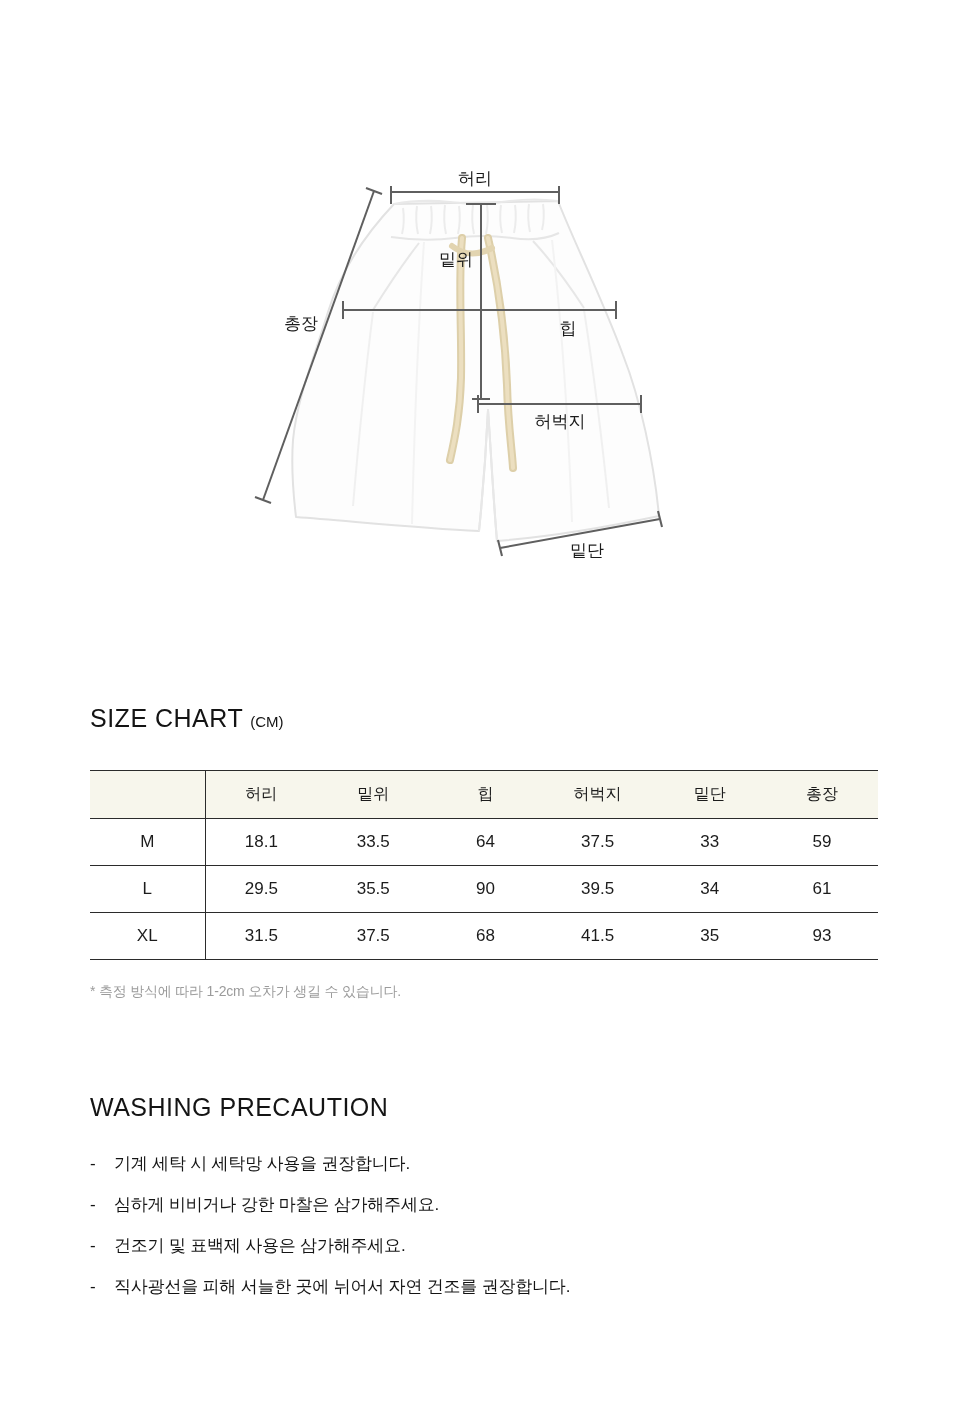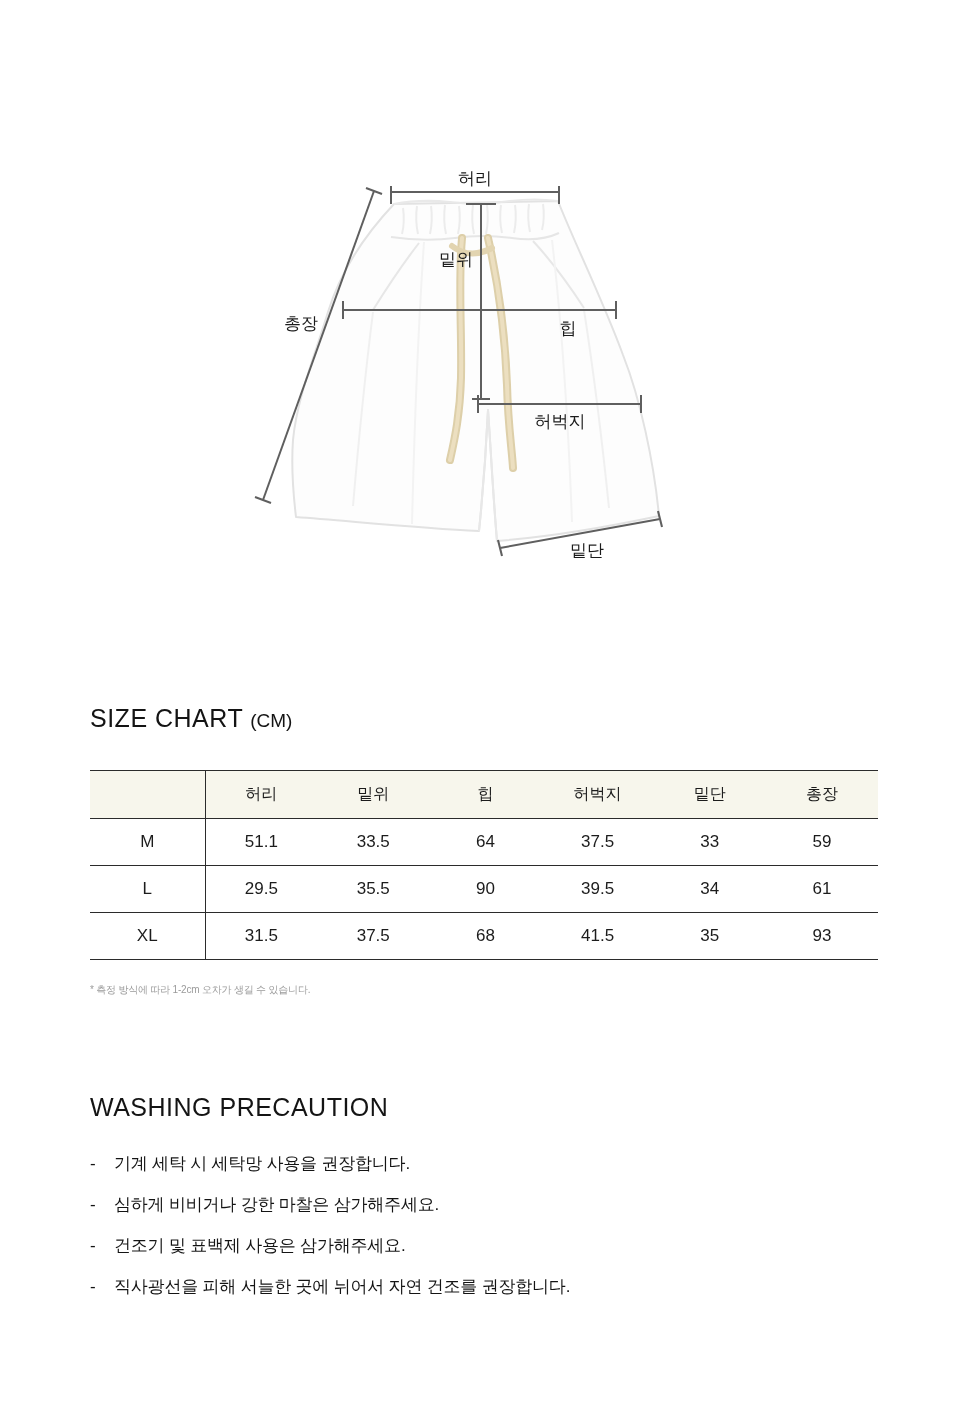--- a/index.html
+++ b/index.html
@@ -10,36 +10,36 @@
   
   .diagram{position:absolute;left:0;top:0;width:960px;height:640px;}
   .diagram svg{display:block;}
   .measure-label{font-size:17px;fill:#1b1b1b;font-family:"Liberation Sans","DejaVu Sans",sans-serif;}
   
   .section-title{
     position:absolute;left:90px;font-size:25px;font-weight:400;color:#141414;
     letter-spacing:0.5px;white-space:nowrap;
   }
   .size-title{top:704px;}
-  .size-title .unit{font-size:19px;letter-spacing:0;margin-left:7px;}
+  .size-title .unit{font-size:15px;letter-spacing:0;margin-left:7px;}
   table.size-table{
     position:absolute;left:90px;top:770px;width:788px;
     border-collapse:collapse;table-layout:fixed;
     border-top:1px solid #2b2b2b;
   }
   table.size-table td,table.size-table th{
     padding:0;text-align:center;vertical-align:middle;
     border-bottom:1px solid #2b2b2b;font-weight:400;
   }
   table.size-table col.c-size{width:115px;}
   table.size-table .size-col{border-right:1px solid #2b2b2b;}
   table.size-table thead th{height:47px;background:#f7f6ec;font-size:16px;color:#1c1c1c;}
   table.size-table tbody td{height:46px;background:#ffffff;font-size:17px;color:#1c1c1c;}
   .chart-note{
-    position:absolute;left:90px;top:983px;font-size:10px;color:#9b9b9b;letter-spacing:-0.2px;
+    position:absolute;left:90px;top:983px;font-size:14px;color:#9b9b9b;letter-spacing:-0.2px;
   }
   
   .washing-title{top:1093px;text-align:center;}
   .washing-list{position:absolute;left:90px;top:1152px;width:700px;}
   .washing-item{display:flex;align-items:flex-start;margin-bottom:17px;font-size:17px;color:#141414;line-height:24px;letter-spacing:-0.2px;}
   .washing-item .dash{width:24px;flex:0 0 24px;}
 </style>
 </head>
 <body>
 
@@ -156,21 +156,21 @@
         <th>밑위</th>
         <th>힙</th>
         <th>허벅지</th>
         <th>밑단</th>
         <th>총장</th>
       </tr>
     </thead>
     <tbody>
       <tr>
         <td class="size-col">M</td>
-        <td>51.1</td>
+        <td>18.1</td>
         <td>33.5</td>
         <td>64</td>
         <td>37.5</td>
         <td>33</td>
         <td>59</td>
       </tr>
       <tr>
         <td class="size-col">L</td>
         <td>29.5</td>
         <td>35.5</td>

